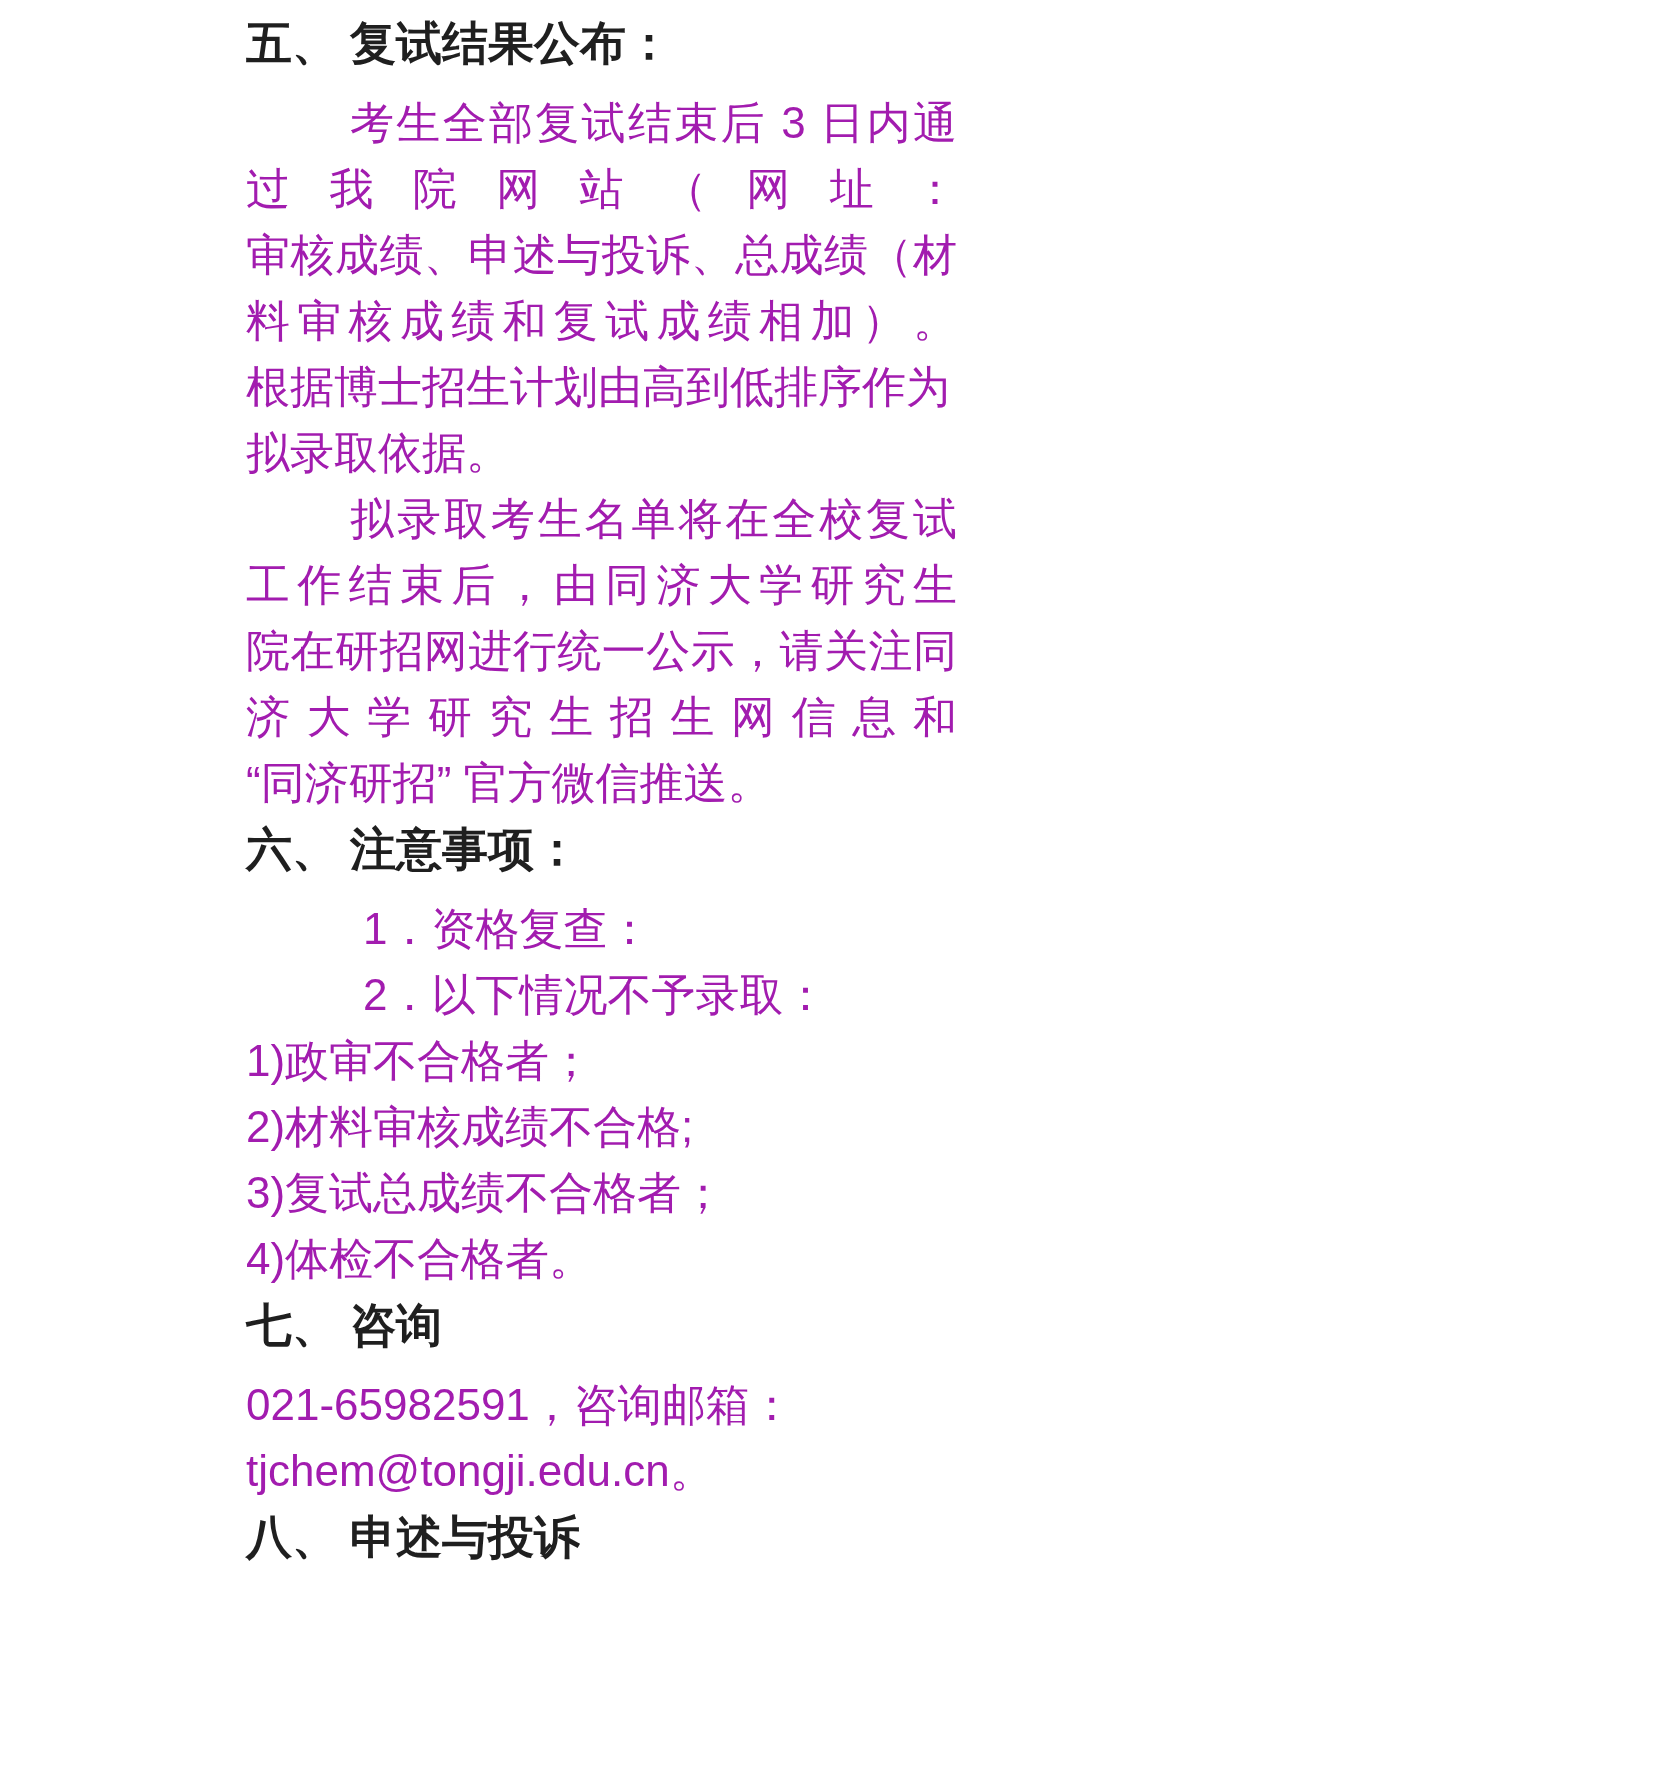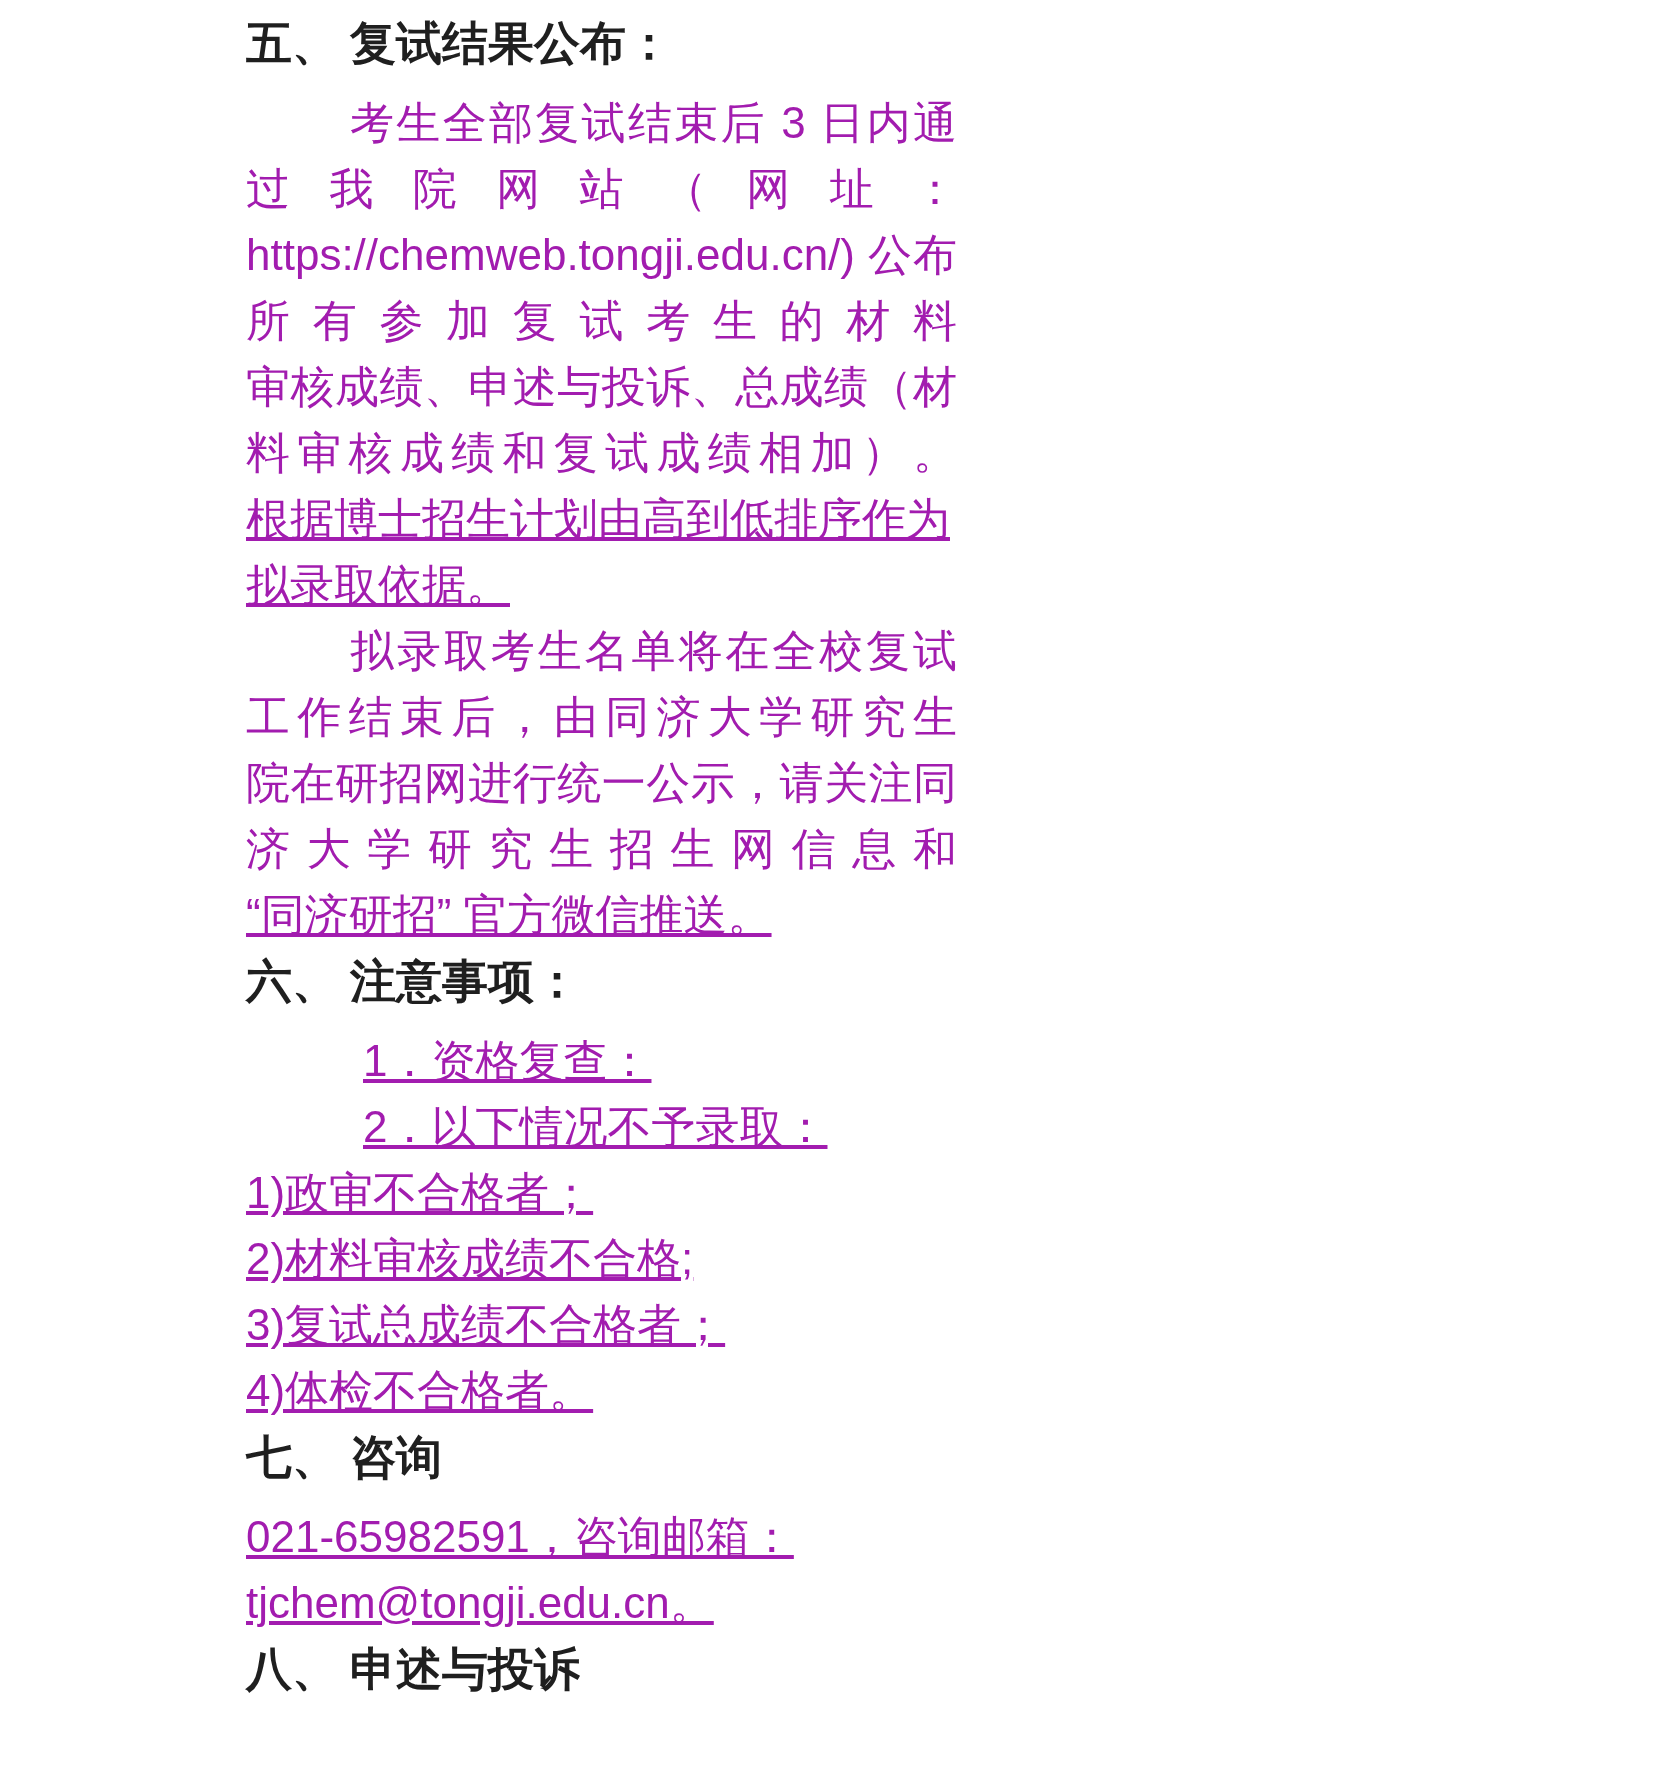--- a/index.html
+++ b/index.html
@@ -22,21 +22,20 @@
     line-height: 66px;
     color: #a21caf;
     text-align: justify;
     text-align-last: justify;
     text-justify: inter-character;
     white-space: normal;
   }
   .line.last {
     text-align: left;
     text-align-last: left;
-    text-decoration: underline;
   }
   .indent { text-indent: 104px; }
   .item   { padding-left: 117px; }
   .h {
     font-size: 46px;
     font-weight: 700;
     line-height: 66px;
     margin-bottom: 14px;
     text-align: left;
     text-align-last: left;
@@ -45,21 +44,20 @@
 </style>
 </head>
 <body>
 
 <div class="doc">
 
   <div class="h">
     <span class="num">五、</span><span class="t">复试结果公布：</span>
   </div>
   <div class="line indent">考生全部复试结束后 3 日内通过我院网站（网址：</div>
-  <div class="line">https://chemweb.tongji.edu.cn/) 公布所有参加复试考生的材料</div>
   <div class="line">审核成绩、申述与投诉、总成绩（材料审核成绩和复试成绩相加）。</div>
   <div class="line last">根据博士招生计划由高到低排序作为拟录取依据。</div>
   <div class="line indent">拟录取考生名单将在全校复试工作结束后，由同济大学研究生</div>
   <div class="line">院在研招网进行统一公示，请关注同济大学研究生招生网信息和</div>
   <div class="line last">“同济研招” 官方微信推送。</div>
 
   <div class="h">
     <span class="num">六、</span><span class="t">注意事项：</span>
   </div>
   <div class="line last item">1．资格复查：</div>

